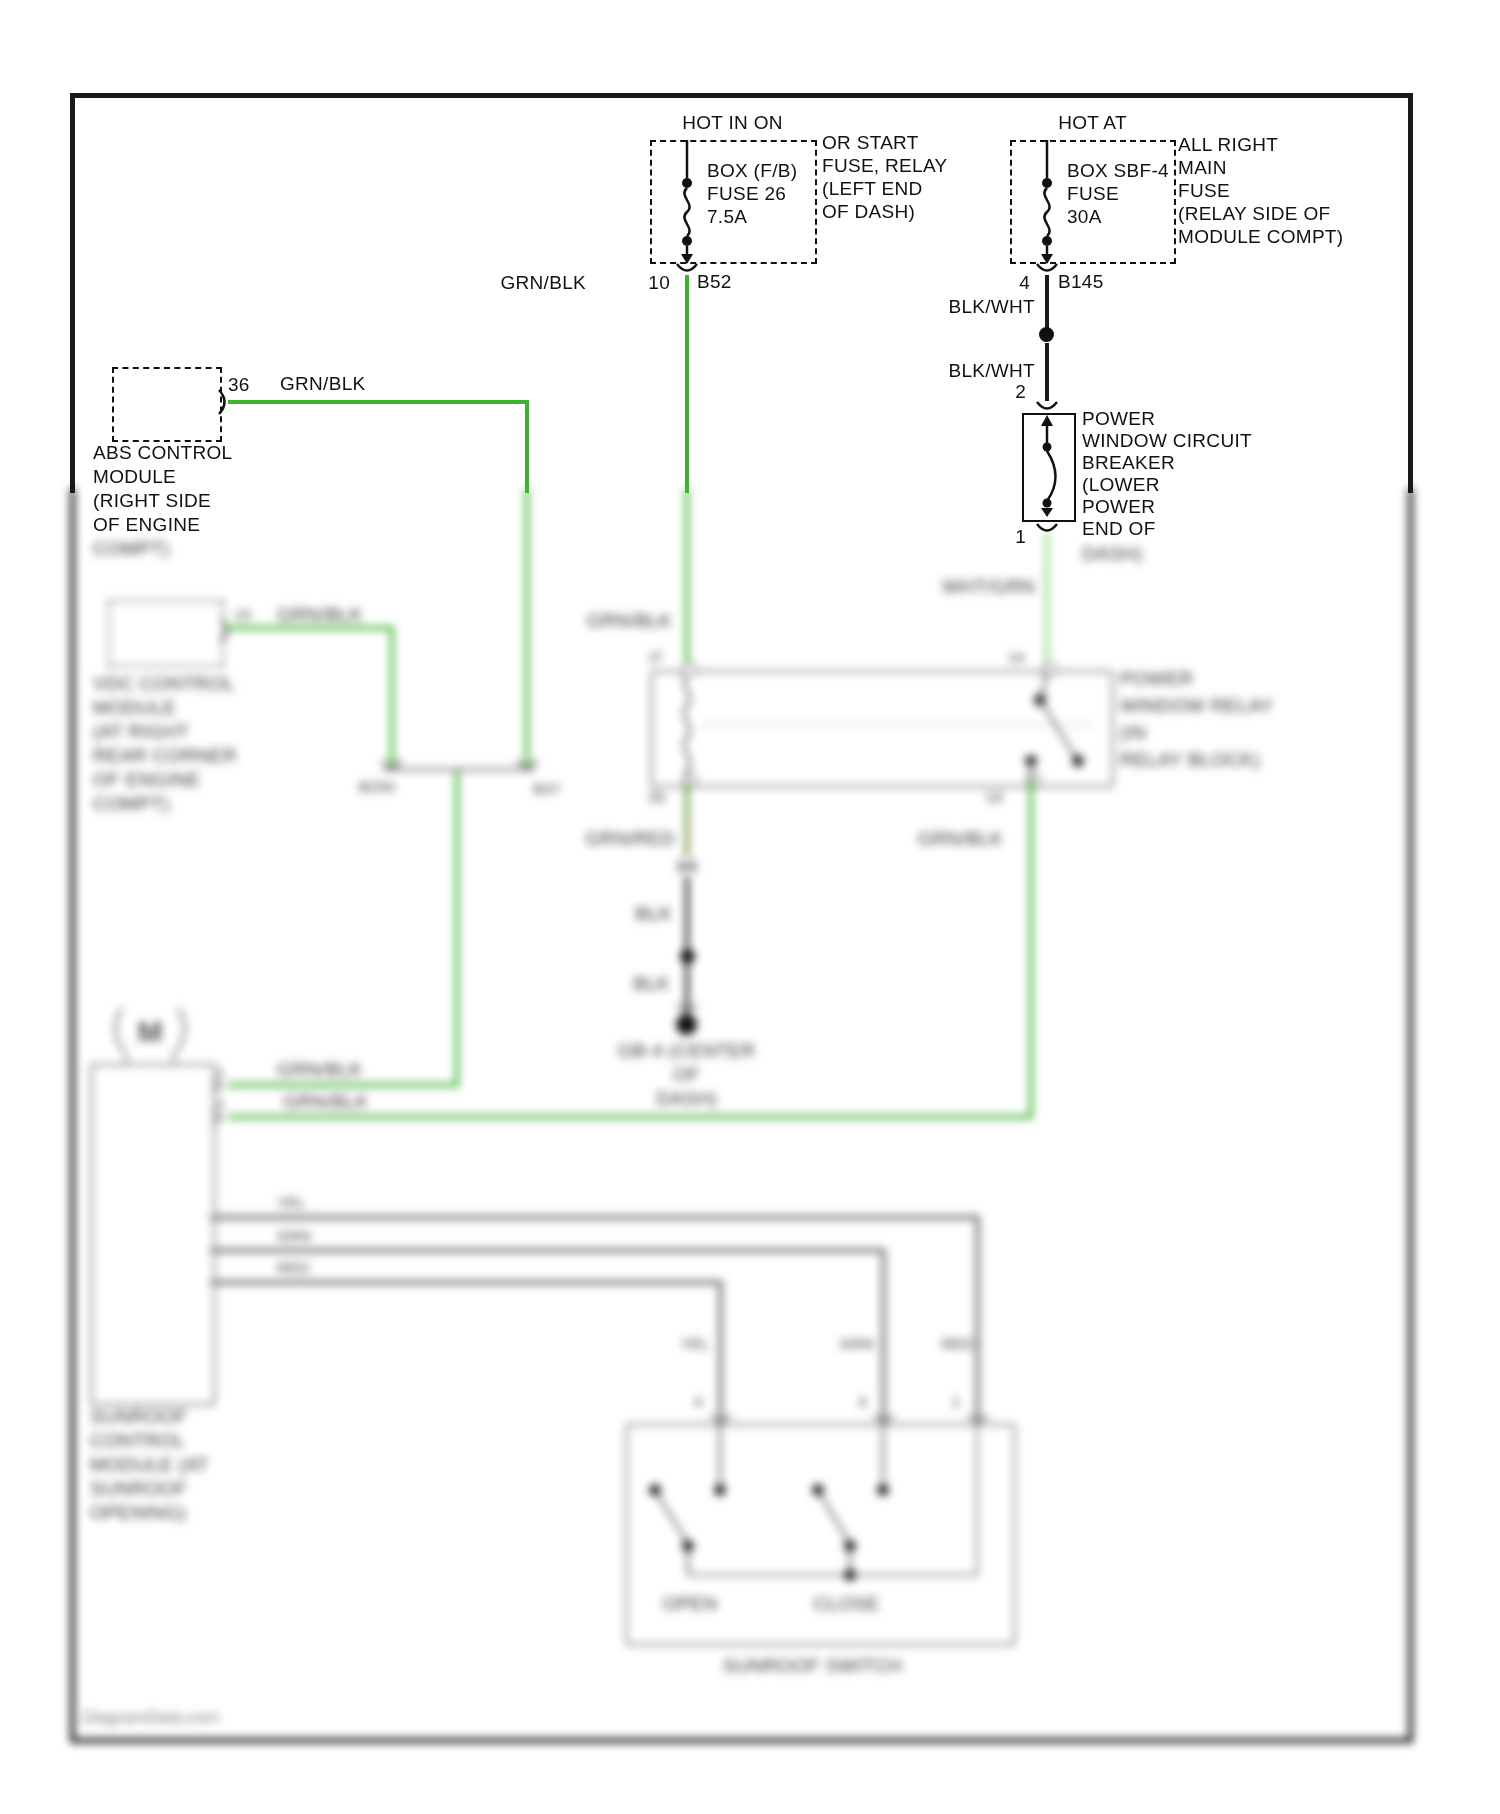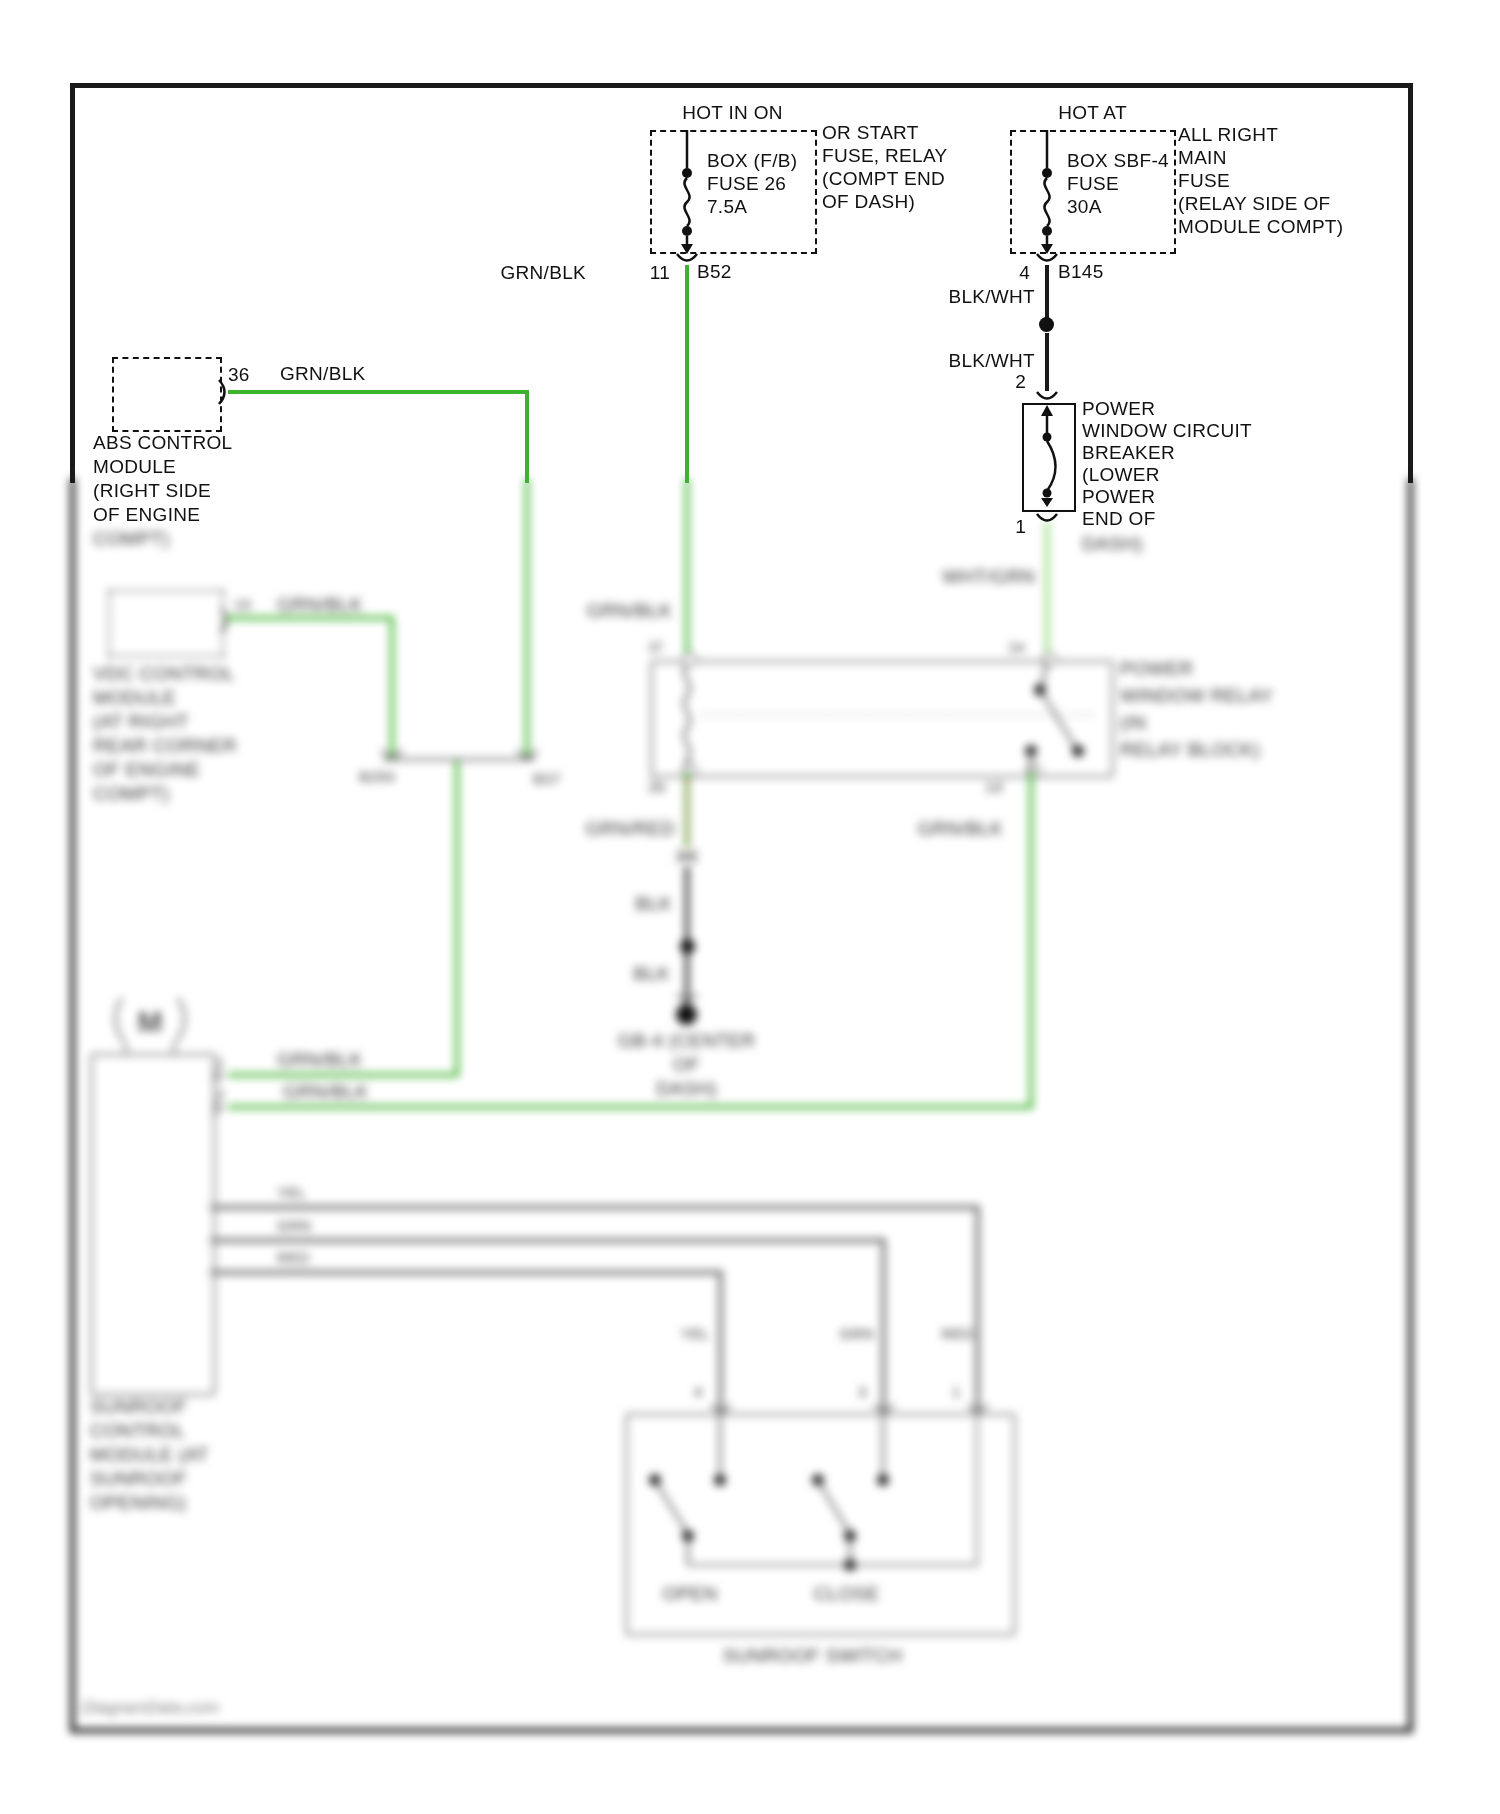--- a/index.html
+++ b/index.html
@@ -1,20 +1,20 @@
 <!DOCTYPE html>
 <html><head>
 <meta charset="utf-8">
 <style>
   html,body { margin:0; padding:0; background:#ffffff; }
   #canvas {
     position:relative; width:1500px; height:1814px; background:#ffffff;
     font-family:"Liberation Sans", sans-serif; overflow:hidden;
   }
-  .layer { position:absolute; left:0; top:0; width:1500px; height:1518px; }
+  .layer { position:absolute; left:0; top:10px; width:1500px; height:1518px; }
   #blur-layer { filter: blur(4px); }
   .lbl { position:absolute; font-size:19px; color:#111; white-space:nowrap; letter-spacing:.3px; }
   .lbl-b { position:absolute; font-size:19px; color:#333; white-space:nowrap; letter-spacing:.3px; }
   .sm { font-size:15px; }
   .tr { text-align:right; }
   .tc { text-align:center; }
   .h, .v { position:absolute; }
   .g  { background:#3cb32c; }
   .lg { background:#8fd878; }
   .k  { background:#1a1a1a; }
@@ -213,26 +213,26 @@
       <path d="M15,48 C6,56 24,64 15,72 C6,80 24,88 15,96" stroke="#111" stroke-width="2.5" fill="none"></path>
       <circle cx="15" cy="101" r="5" fill="#111"></circle>
       <line x1="15" y1="106" x2="15" y2="114" stroke="#111" stroke-width="2.5"></line>
       <polygon points="9,114 21,114 15,124" fill="#111"></polygon>
     </svg>
     <div class="lbl" style="left:707px;top:150px">BOX (F/B)</div>
     <div class="lbl" style="left:707px;top:173px">FUSE 26</div>
     <div class="lbl" style="left:707px;top:196px">7.5A</div>
     <div class="lbl" style="left:822px;top:122px">OR START</div>
     <div class="lbl" style="left:822px;top:145px">FUSE, RELAY</div>
-    <div class="lbl" style="left:822px;top:168px">(COMPT END</div>
+    <div class="lbl" style="left:822px;top:168px">(LEFT END</div>
     <div class="lbl" style="left:822px;top:191px">OF DASH)</div>
     <svg style="left:675px;top:252px" width="24" height="14">
       <path d="M2,2 Q12,15 22,2" stroke="#111" stroke-width="2.5" fill="none"></path>
     </svg>
-    <div class="lbl tr" style="left:630px;top:262px;width:40px">11</div>
+    <div class="lbl tr" style="left:630px;top:262px;width:40px">10</div>
     <div class="lbl" style="left:697px;top:261px">B52</div>
     <div class="v g" style="left:685px;top:265px;width:4px;height:218px"></div>
     <div class="lbl tr" style="left:498px;top:262px;width:88px">GRN/BLK</div>
 
     <div class="lbl tc" style="left:1010px;top:102px;width:165px">HOT AT</div>
     <div class="dashbox" style="left:1010px;top:130px;width:162px;height:120px"></div>
     <svg style="left:1032px;top:130px" width="30" height="124">
       <line x1="15" y1="0" x2="15" y2="38" stroke="#111" stroke-width="2.5"></line>
       <circle cx="15" cy="43" r="5" fill="#111"></circle>
       <path d="M15,48 C6,56 24,64 15,72 C6,80 24,88 15,96" stroke="#111" stroke-width="2.5" fill="none"></path>

